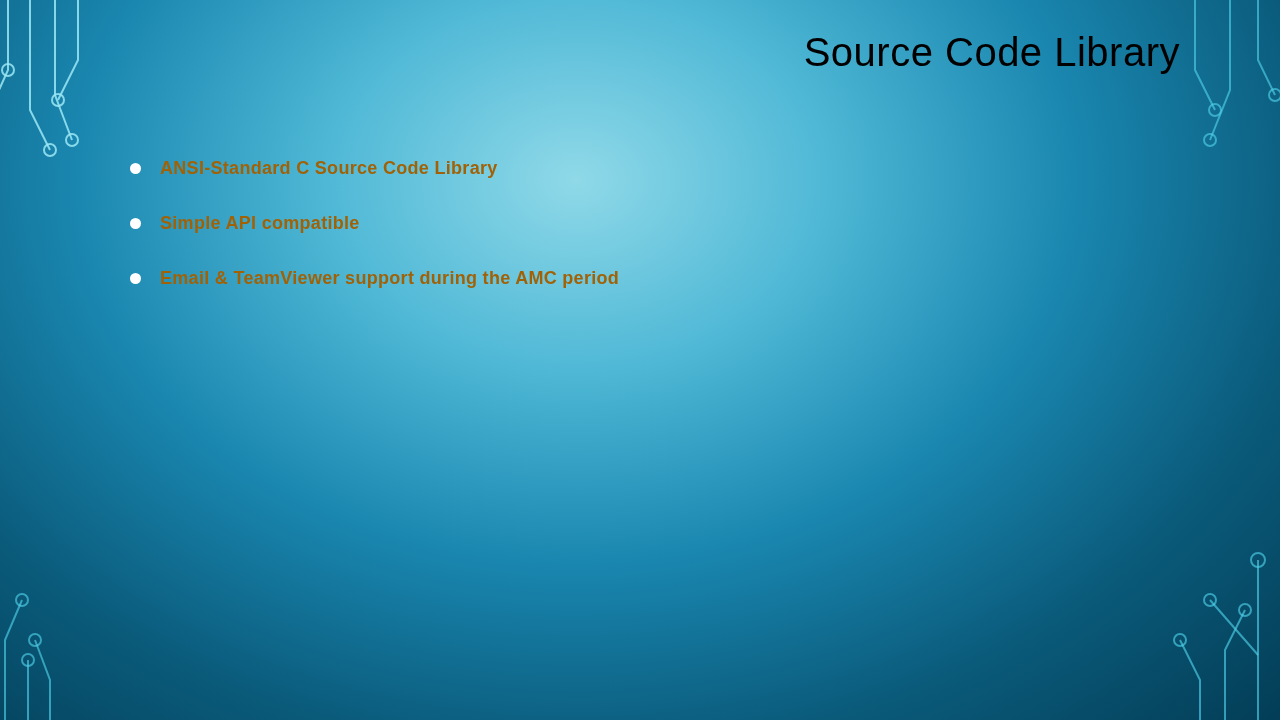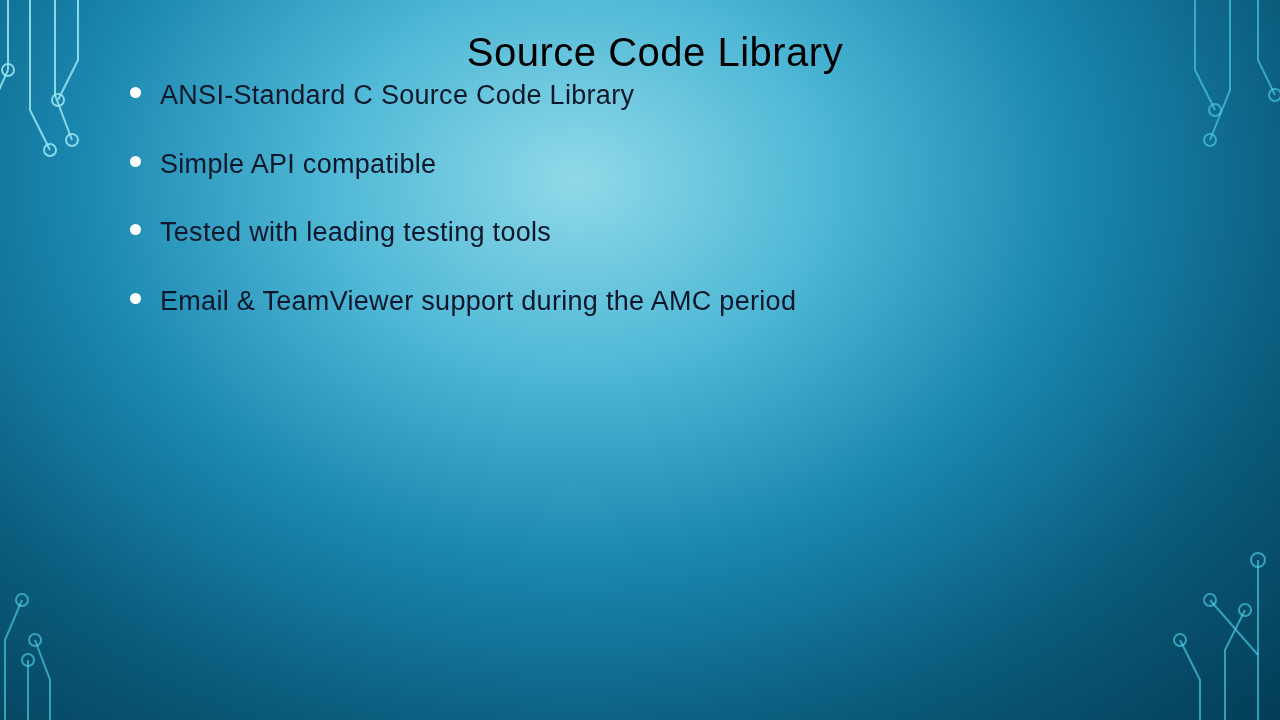--- a/index.html
+++ b/index.html
@@ -12,34 +12,35 @@
     position: relative;
   }
   .slide {
     width: 100%;
     height: 100%;
     padding: 30px 100px 40px 130px;
     position: relative;
     z-index: 2;
   }
   .title {
-    text-align: center;
+    text-align: right;
     font-size: 40px;
     font-weight: 400;
     color: #000;
+    margin-bottom: 80px;
     letter-spacing: 0.5px;
   }
   ul.bullets {
     list-style: none;
   }
   ul.bullets li {
     position: relative;
-    color: #0f172a;
-    font-size: 27px;
-    font-weight: 400;
+    color: #a16207;
+    font-size: 18px;
+    font-weight: 700;
     line-height: 1.5;
     margin-bottom: 28px;
     padding-left: 30px;
     letter-spacing: 0.3px;
   }
   ul.bullets li::before {
     content: "";
     position: absolute;
     left: 0;
     top: 0.45em;
@@ -99,16 +100,15 @@
   <circle class="node" cx="1245" cy="610" r="6"></circle>
   <path class="line" d="M 1200 720 L 1200 680 L 1180 640"></path>
   <circle class="node" cx="1180" cy="640" r="6"></circle>
 </svg>
 
 <div class="slide">
   <h1 class="title">Source Code Library</h1>
   <ul class="bullets">
     <li>ANSI-Standard C Source Code Library</li>
     <li>Simple API compatible</li>
-    <li>Tested with leading testing tools</li>
     <li>Email &amp; TeamViewer support during the AMC period</li>
   </ul>
 </div>
 
 </body></html>

